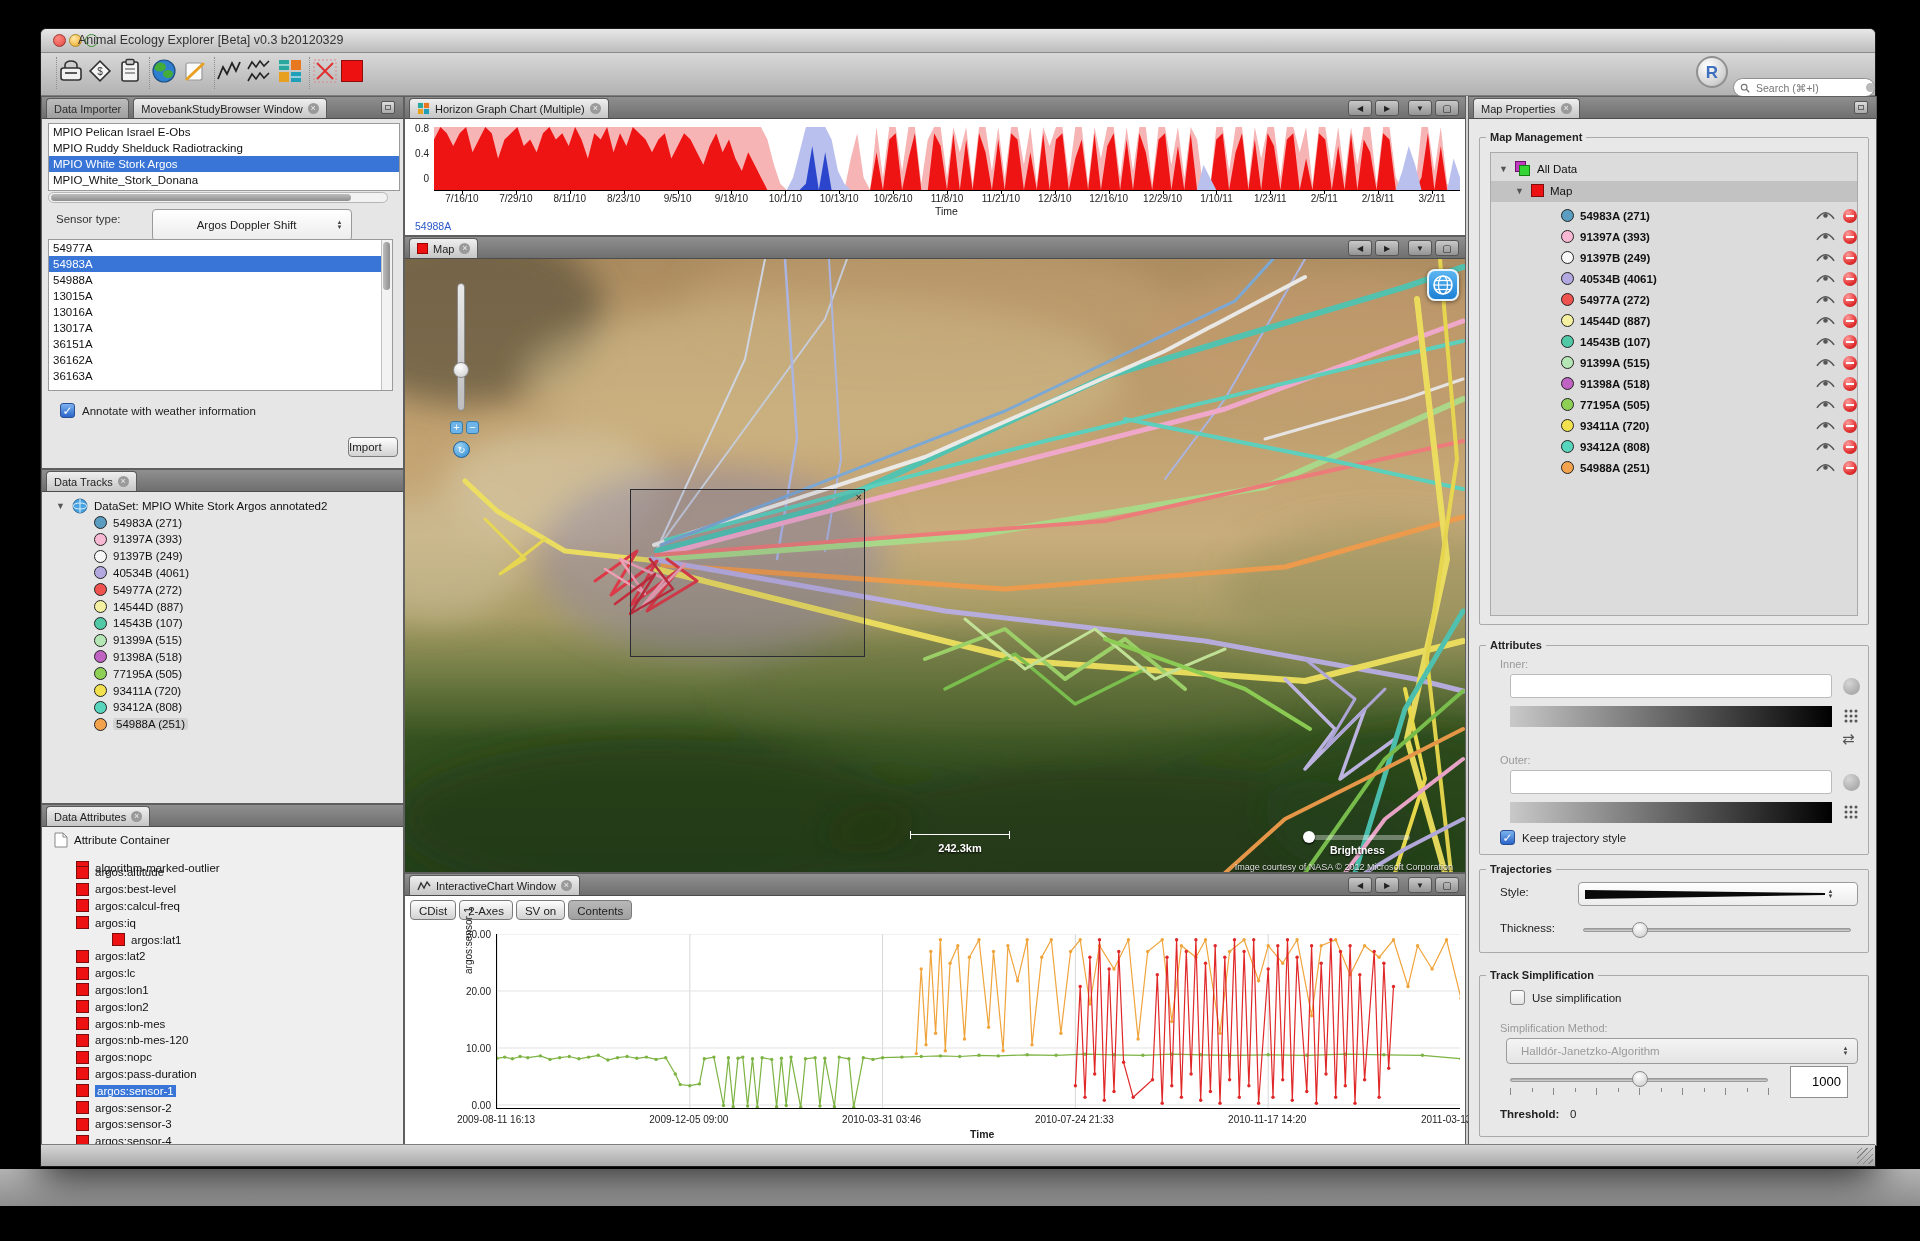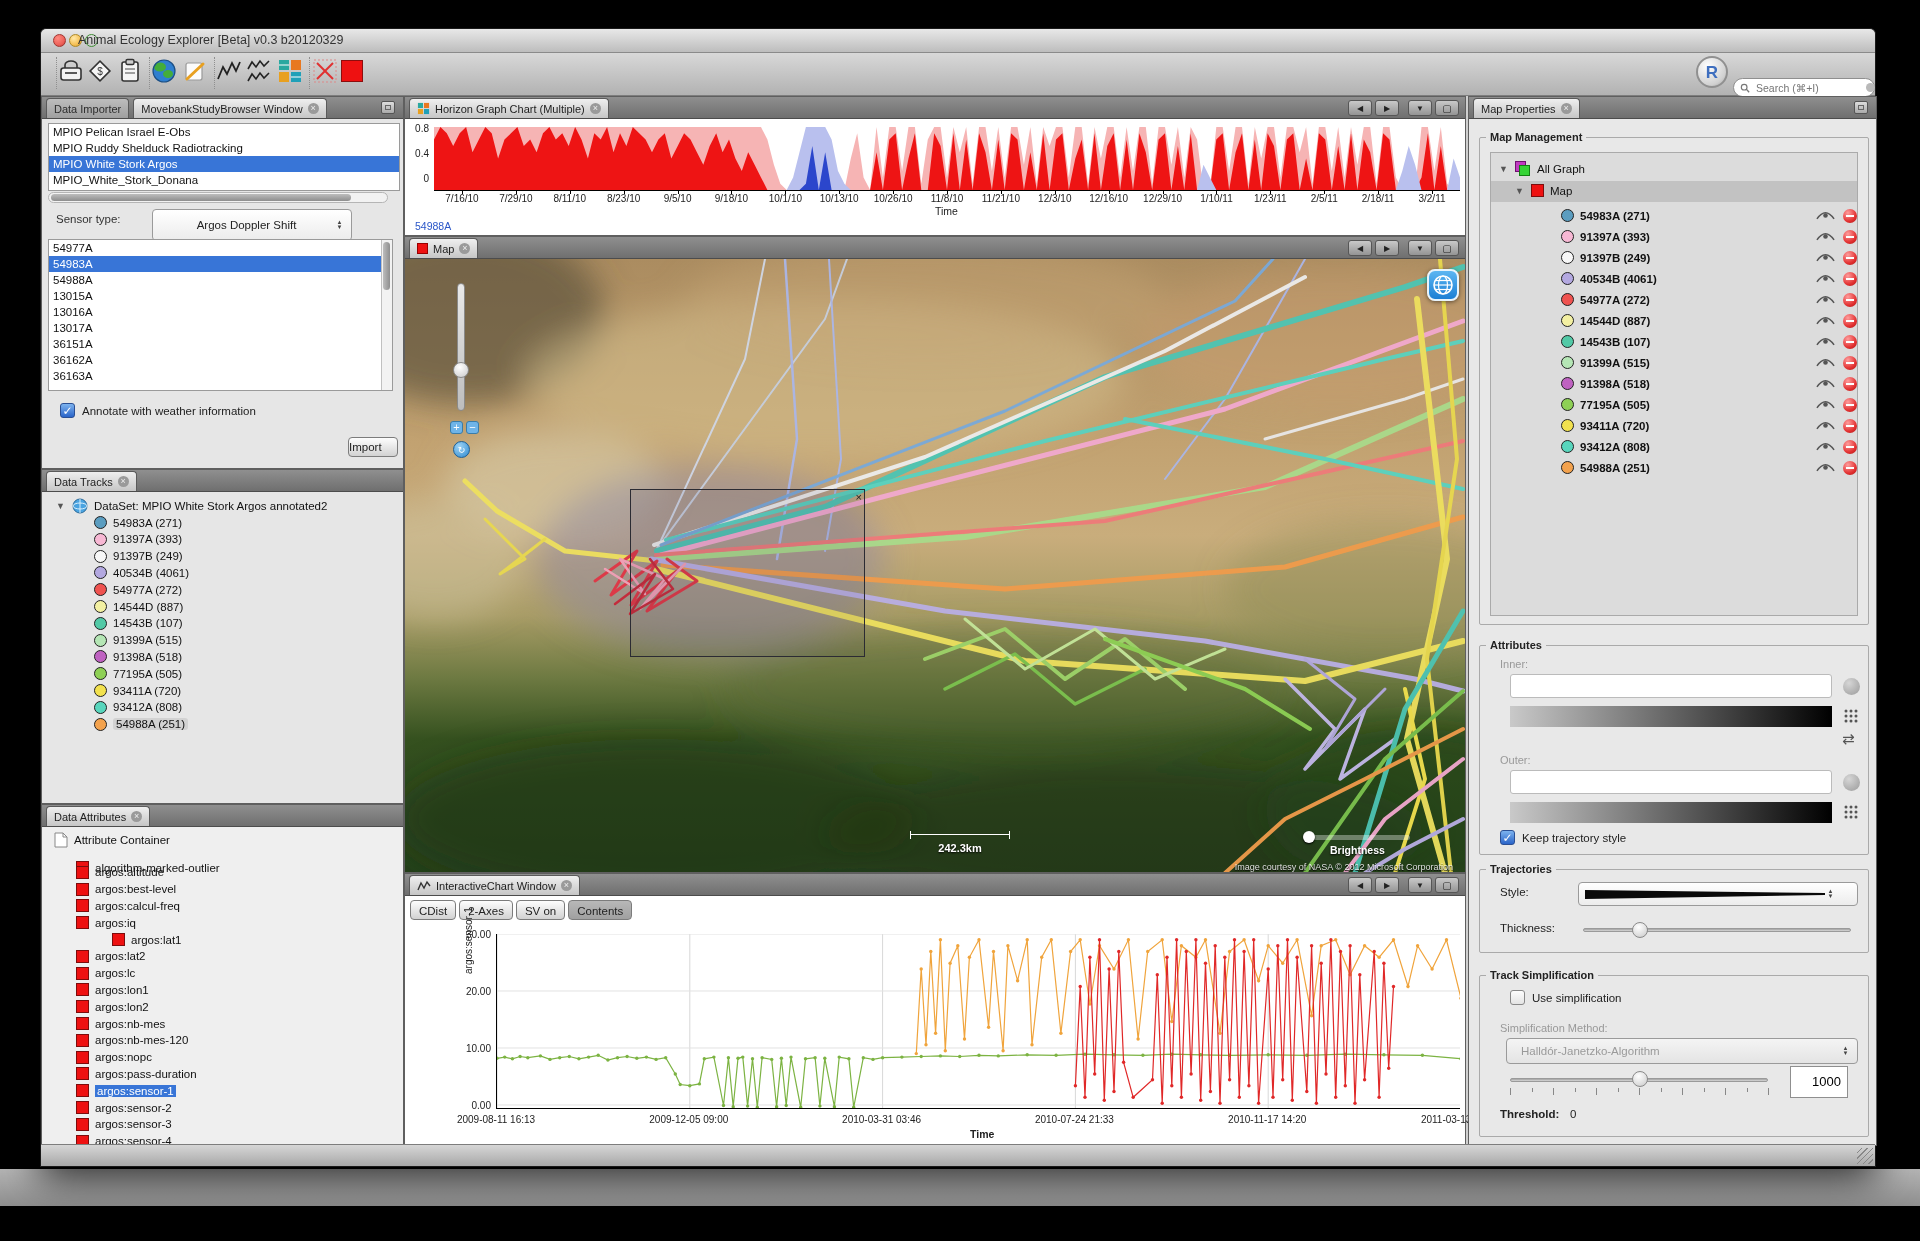--- a/index.html
+++ b/index.html
@@ -833,21 +833,21 @@
 
     <div class="fset" style="left:10px;top:40px;width:390px;height:488px">
       <div class="legend">Map Management</div>
       <div style="position:absolute;left:10px;top:14px;right:10px;bottom:8px;background:#dcdcdc;border:1px solid #aaa;overflow:hidden" id="mm-list">
         <div class="trow" style="left:8px;top:8px">
           <span class="disc"></span>
           <span style="position:relative;width:16px;height:16px;flex:0 0 auto">
             <span style="position:absolute;left:0;top:0;width:11px;height:11px;background:#c03ac0;border:1px solid #701070"></span>
             <span style="position:absolute;left:4px;top:4px;width:11px;height:11px;background:#35d435;border:1px solid #128012"></span>
           </span>
-          <span>All Graph</span>
+          <span>All Data</span>
         </div>
         <div style="position:absolute;left:0;top:28px;width:100%;height:21px;background:#c2c2c2"></div>
         <div class="trow" style="left:24px;top:31px">
           <span class="disc"></span>
           <span style="width:13px;height:13px;background:#ee1111;border:1px solid #7d0c0c;flex:0 0 auto"></span>
           <span>Map</span>
         </div>
         <div id="mm-rows">
             <div class="trow" style="left: 70px; top: 56px;">
               <span class="dot" style="background: rgb(91, 157, 192);"></span>

